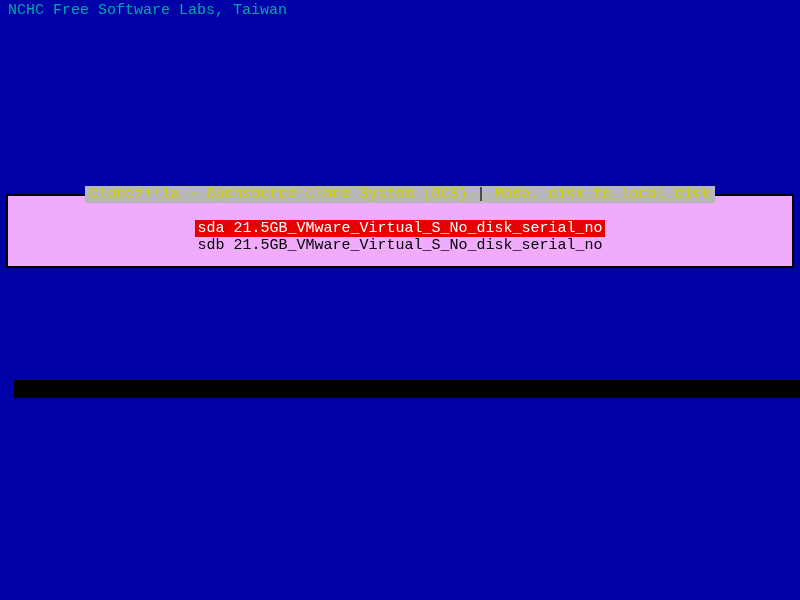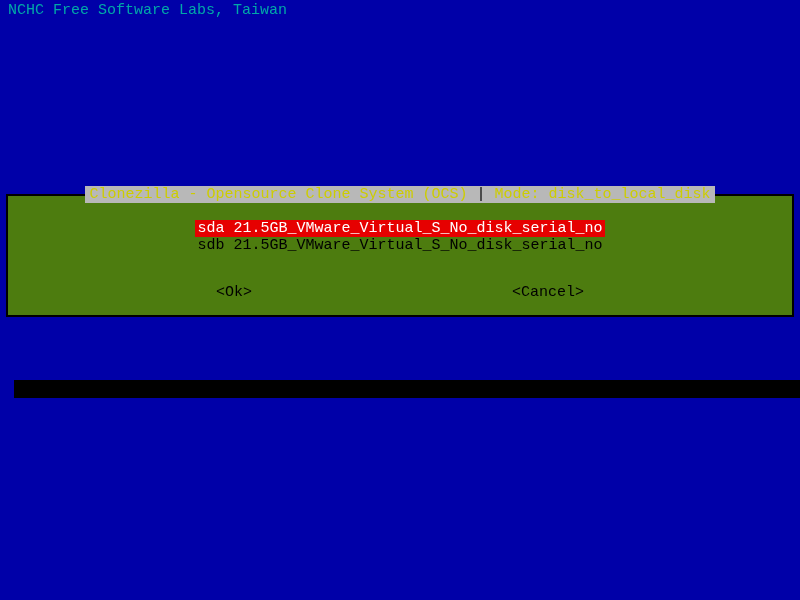--- a/index.html
+++ b/index.html
@@ -16,21 +16,21 @@
     padding: 2px 23px 0 8px;
     white-space: pre;
   }
   .dialog-wrap {
     position: absolute;
     left: 6px;
     top: 194px;
     width: 788px;
   }
   .dialog {
-    background: #4d7c0f;
+    background: #f0abfc;
     border: 2px solid #000;
     position: relative;
     padding: 6px 8px 12px 8px;
   }
   .title-bar {
     position: absolute;
     top: -10px;
     left: 0;
     right: 0;
     text-align: center;
@@ -91,19 +91,15 @@
   <div class="dialog">
     <div class="title-bar">
       <span class="t">
         <span class="yellow">Clonezilla - Opensource Clone System (OCS)</span><span class="black"> | </span><span class="yellow">Mode: disk_to_local_disk</span>
       </span>
     </div>
     <div class="list">
       <div><span class="list-row selected"><span>sda</span> <span>21.5GB_VMware_Virtual_S_No_disk_serial_no</span></span></div>
       <div><span class="list-row"><span>sdb</span> <span>21.5GB_VMware_Virtual_S_No_disk_serial_no</span></span></div>
     </div>
-    <div class="buttons">
-      <span class="btn">&lt;Ok&gt;</span>
-      <span class="btn">&lt;Cancel&gt;</span>
-    </div>
   </div>
 </div>
 <div class="shadow-bottom"></div>
 
 </body></html>

